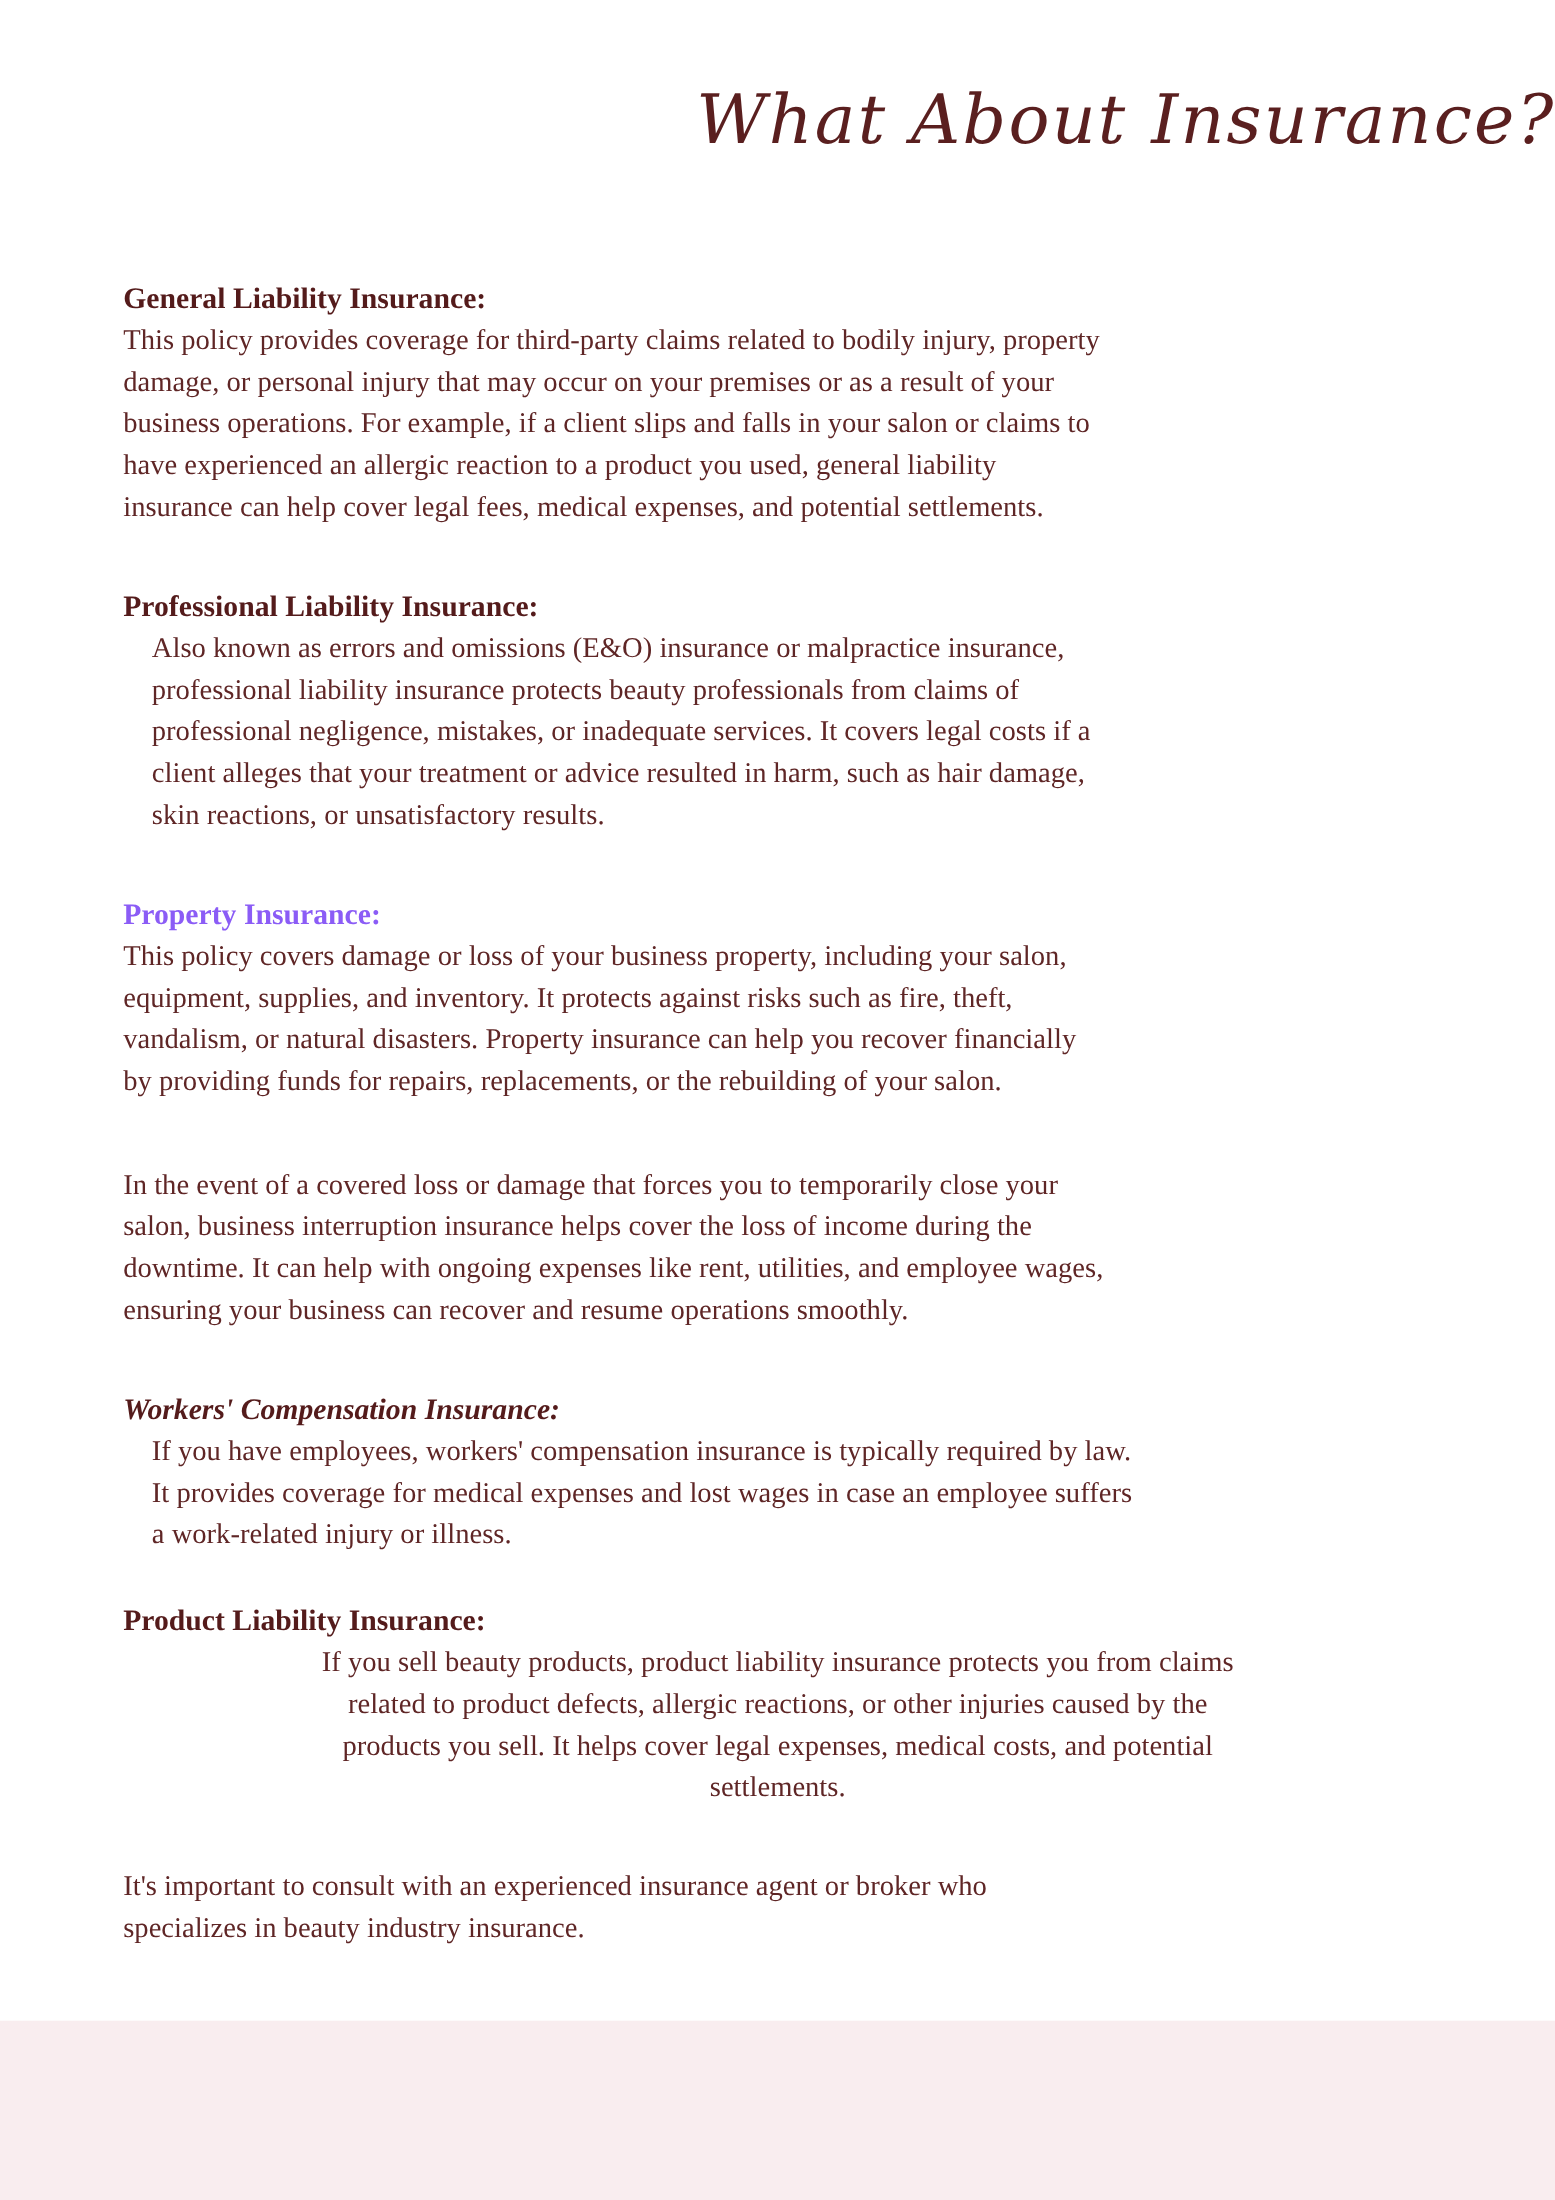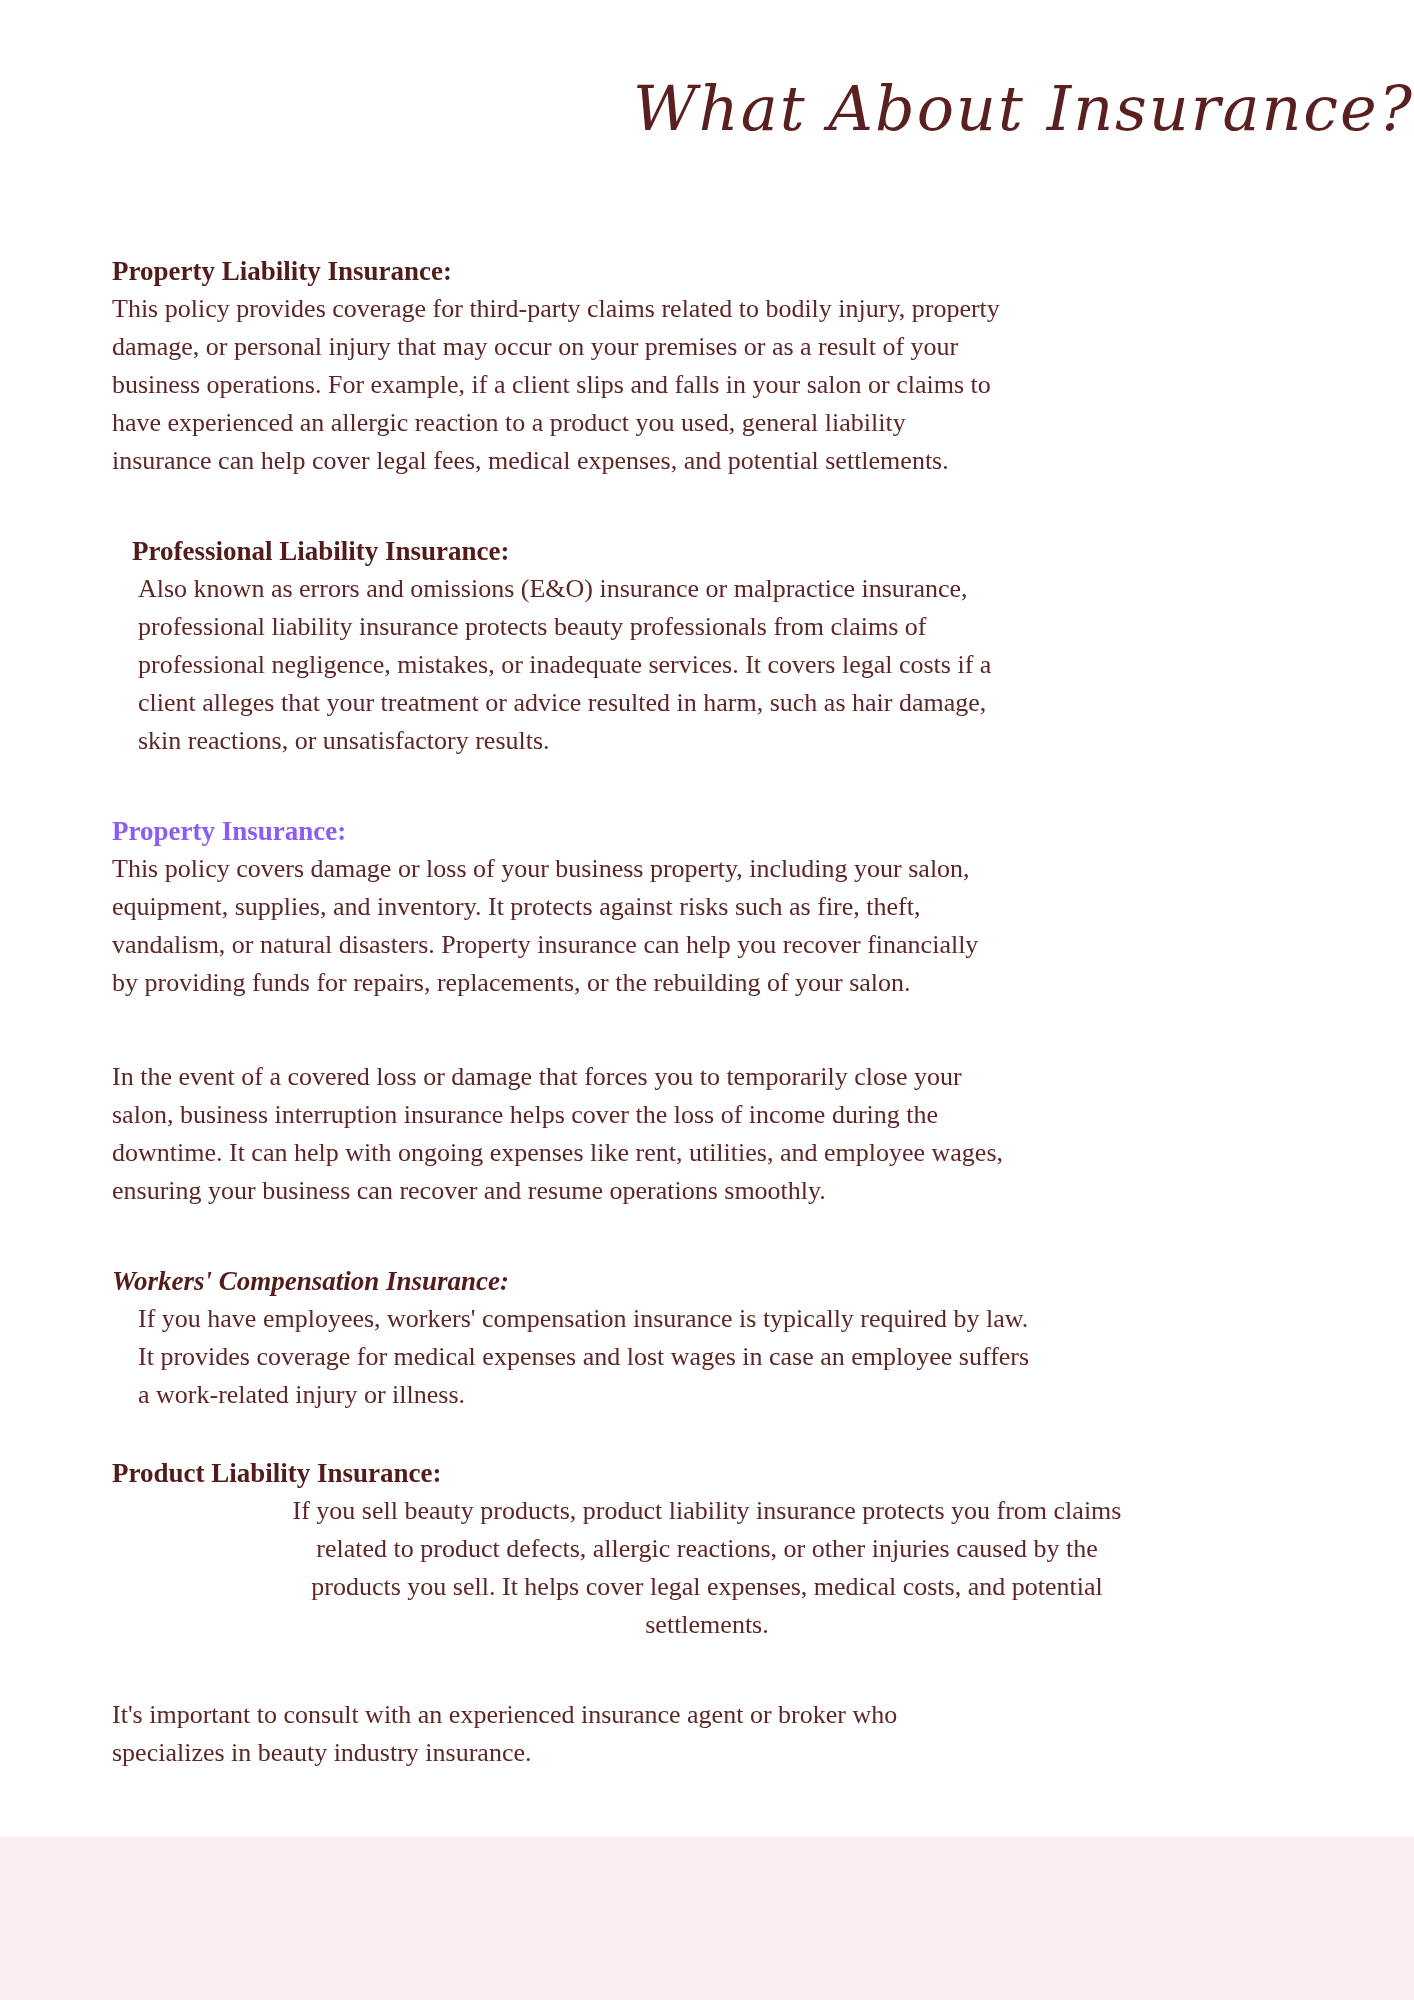--- a/index.html
+++ b/index.html
@@ -61,30 +61,30 @@
   }
 </style>
 </head>
 <body style="background: rgb(255, 255, 255);">
 
 <div class="page-title" style="color: rgb(90, 31, 31);">What About Insurance?</div>
 
 <div class="content">
 
   <div class="section">
-    <div class="section-heading" style="color: rgb(84, 27, 27);">Property Liability Insurance:</div>
+    <div class="section-heading" style="color: rgb(84, 27, 27);">General Liability Insurance:</div>
     <div class="section-body" style="color: rgb(95, 38, 38);">This policy provides coverage for third-party claims related to bodily injury, property
 damage, or personal injury that may occur on your premises or as a result of your
 business operations. For example, if a client slips and falls in your salon or claims to
 have experienced an allergic reaction to a product you used, general liability
 insurance can help cover legal fees, medical expenses, and potential settlements.</div>
   </div>
 
   <div class="section">
-    <div class="section-heading" style="color: rgb(84, 27, 27); margin-left: 20px;">Professional Liability Insurance:</div>
+    <div class="section-heading" style="color: rgb(84, 27, 27);">Professional Liability Insurance:</div>
     <div class="section-body" style="color: rgb(95, 38, 38); margin-left: 26px;">Also known as errors and omissions (E&amp;O) insurance or malpractice insurance,
 professional liability insurance protects beauty professionals from claims of
 professional negligence, mistakes, or inadequate services. It covers legal costs if a
 client alleges that your treatment or advice resulted in harm, such as hair damage,
 skin reactions, or unsatisfactory results.</div>
   </div>
 
   <div class="section">
     <div class="section-heading" style="color: #8b5cf6;">Property Insurance:</div>
     <div class="section-body" style="color: rgb(95, 38, 38);">This policy covers damage or loss of your business property, including your salon,

